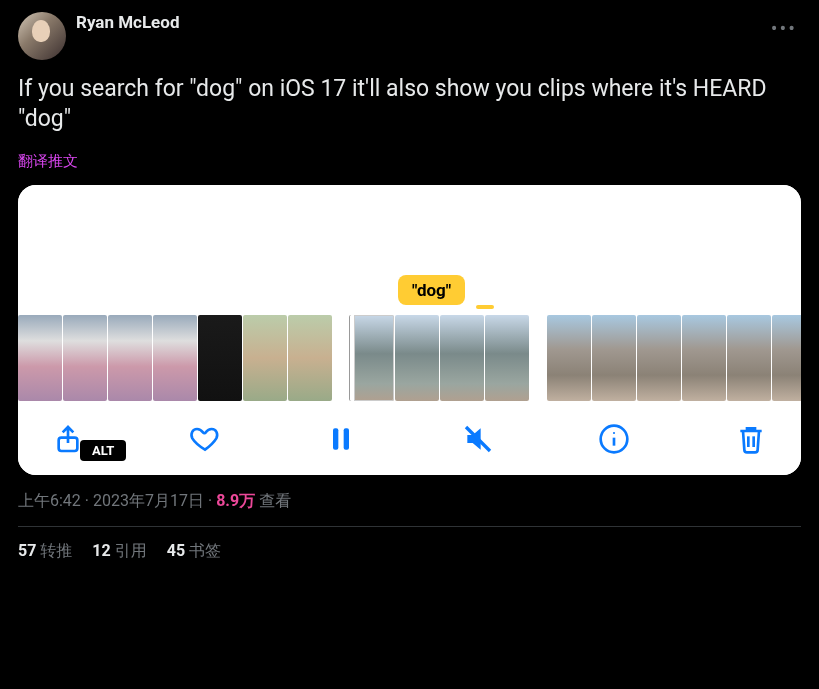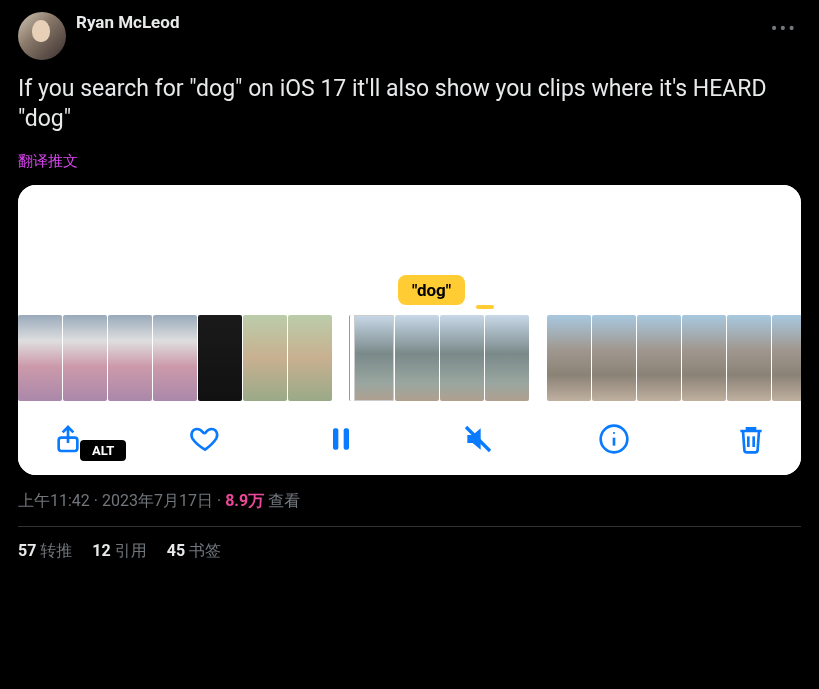--- a/index.html
+++ b/index.html
@@ -251,21 +251,21 @@
             <path d="M4 6h16M9 6V4h6v2M6 6l1 14a2 2 0 0 0 2 2h6a2 2 0 0 0 2-2l1-14"></path>
             <line x1="10" y1="10" x2="10" y2="18"></line>
             <line x1="14" y1="10" x2="14" y2="18"></line>
           </svg>
       </div>
     </div>
     <div class="alt-badge">ALT</div>
   </div>
 
   <div class="meta">
-    <span>上午11:42</span><span class="dot">·</span><span>2023年7月17日</span><span class="dot">·</span><b>8.9万</b> <span>查看</span>
+    <span>上午6:42</span><span class="dot">·</span><span>2023年7月17日</span><span class="dot">·</span><b>8.9万</b> <span>查看</span>
   </div>
 
   <div class="stats">
     <span><b>57</b><span>转推</span></span>
     <span><b>12</b><span>引用</span></span>
     <span><b>45</b><span>书签</span></span>
   </div>
 </div>
 
 </body></html>

